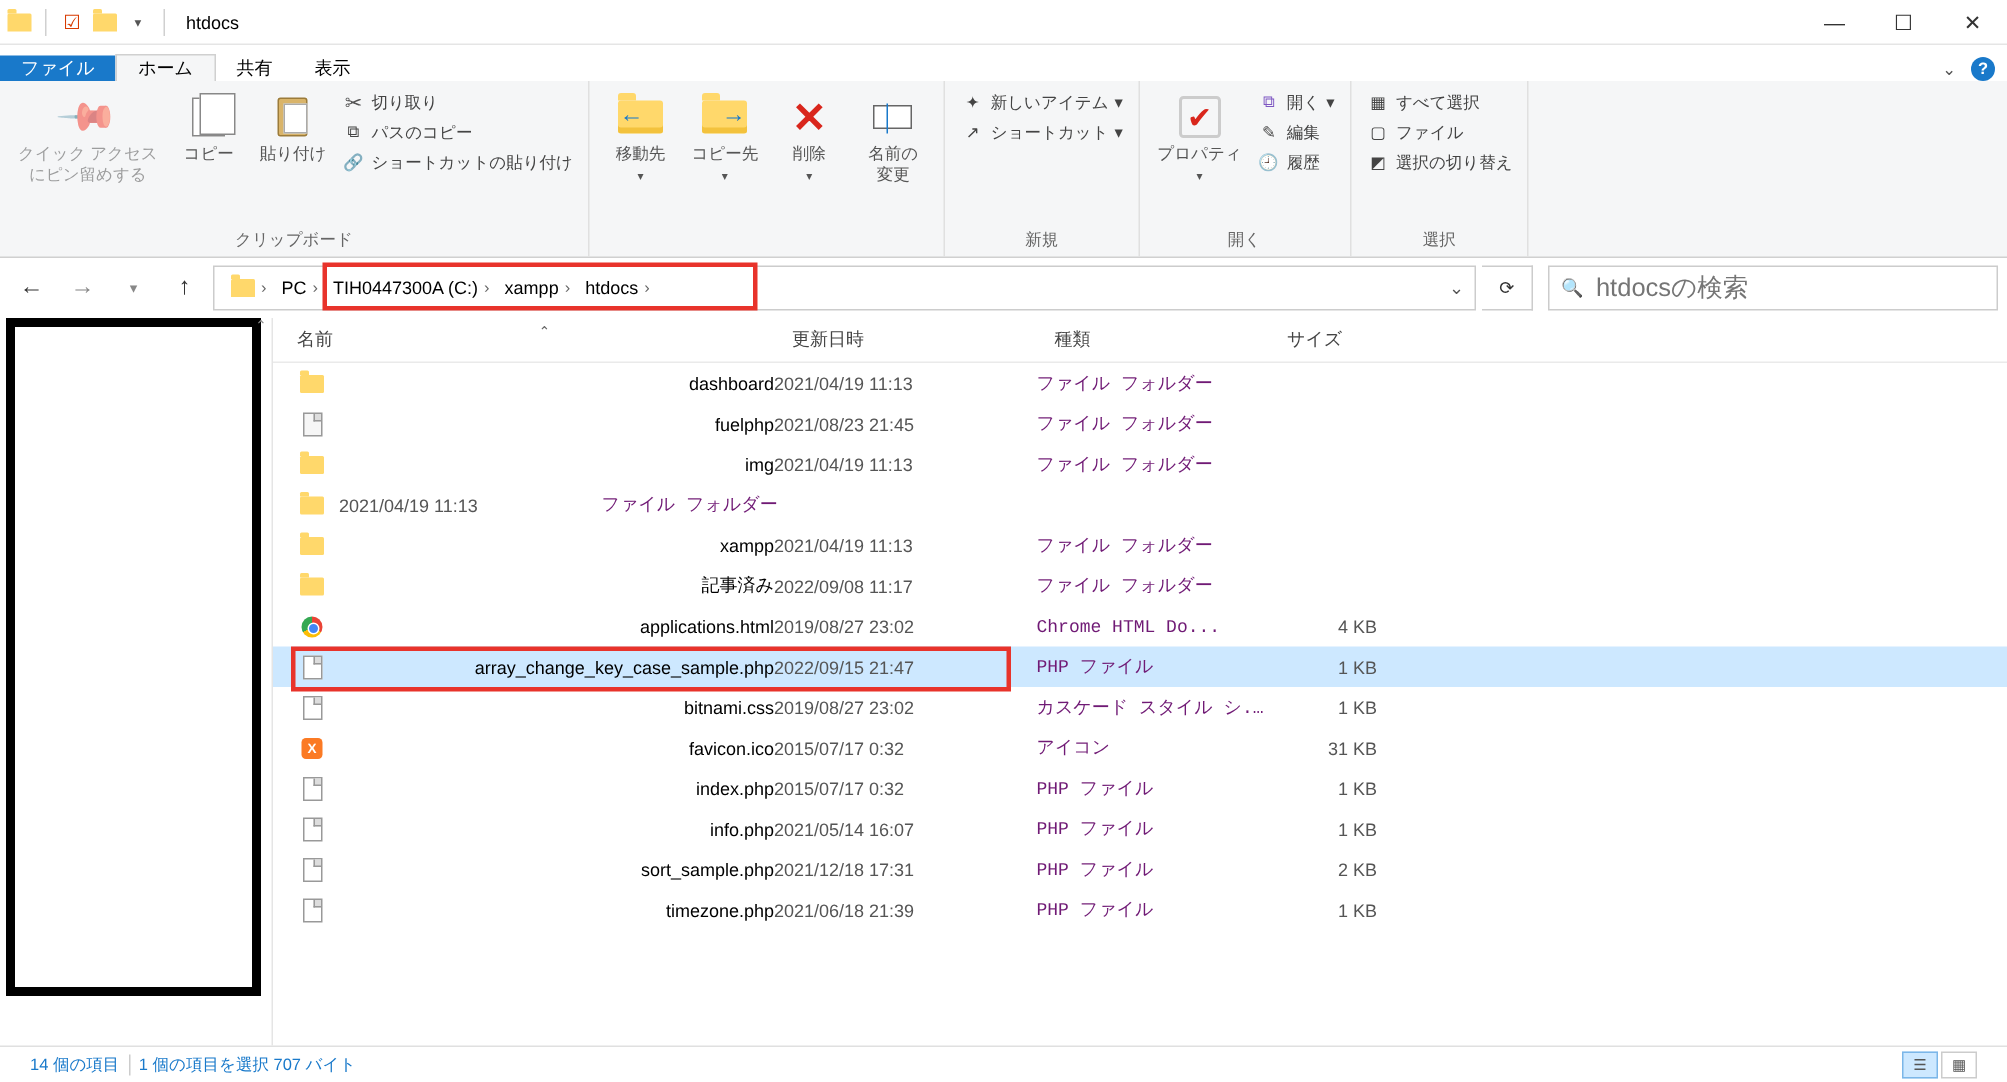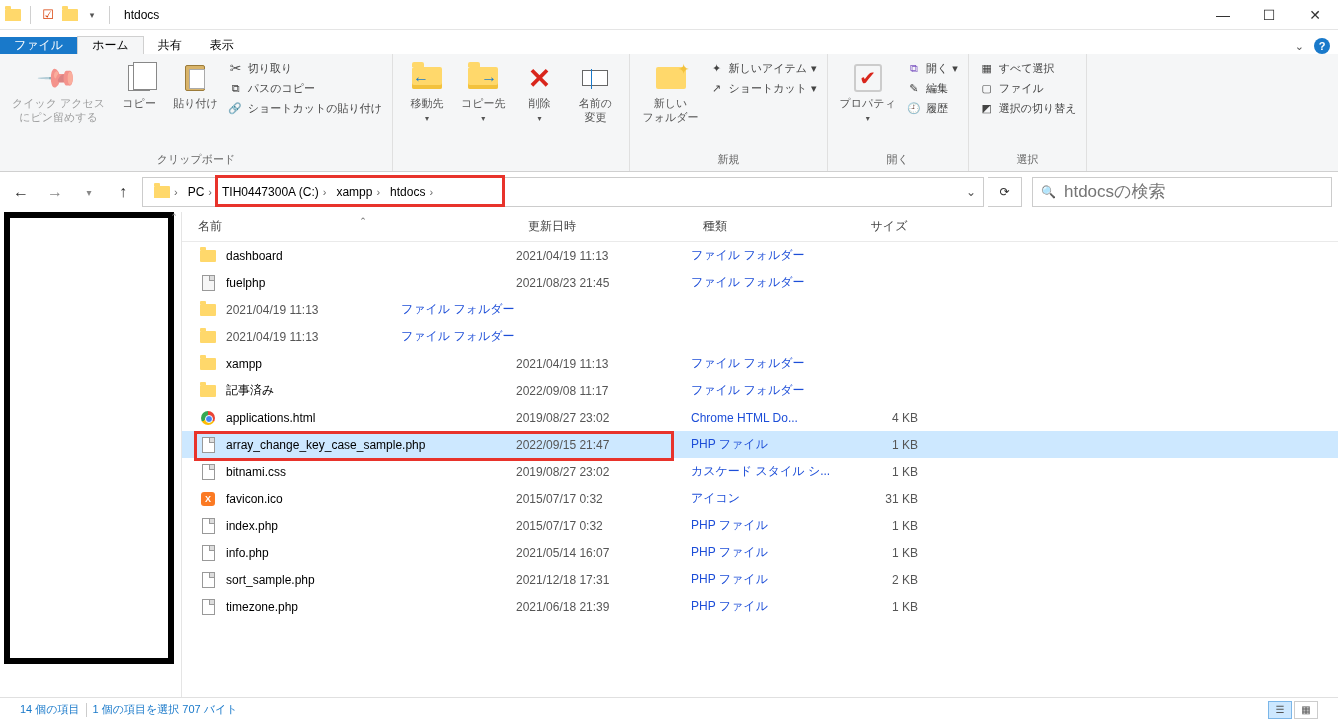--- a/index.html
+++ b/index.html
@@ -77,28 +77,28 @@
 .blackbox { position: absolute; left: 4px; top: 0; width: 170px; height: 452px; border: 6px solid #000; }
 .scrollhint { position: absolute; right: 0; top: 0; width: 14px; display:flex; flex-direction:column; align-items:center; color:#888; }
 
 .listpane { flex: 1; position: relative; overflow: hidden; }
 .listhdr { display: flex; height: 30px; border-bottom: 1px solid #eaeaea; align-items: center; color: #444; }
 .col { padding-left: 16px; }
 .col-arrow { width:100%; text-align:center; position:absolute; top:-2px; font-size:9px; color:#666; }
 .col-name { width: 330px; position: relative; }
 .col-date { width: 175px; }
 .col-type { width: 155px; }
-.col-size { width: 90px; text-align: center; padding-right: 12px; }
+.col-size { width: 90px; text-align: left; padding-right: 12px; }
 
 .row { display: flex; height: 27px; align-items: center; }
 .row.selected { background: #cde8ff; }
 .row .icon { width: 16px; height: 16px; margin-left: 18px; margin-right: 10px; display:flex; align-items:center; justify-content:center; }
-.row .name { width: 290px; white-space: nowrap; overflow: hidden; text-overflow: ellipsis; }
+.row .name { width: 290px; white-space: nowrap; overflow: hidden; text-overflow: ellipsis; text-align: right; }
 .row .date { width: 175px; color: #555; }
-.row .type { width: 155px; color: #1d4ed8; white-space: nowrap; overflow: hidden; text-overflow: ellipsis; }
+.row .type { width: 155px; color: #701a75; white-space: nowrap; overflow: hidden; text-overflow: ellipsis; font-family: Liberation Mono, monospace; }
 .row .size { width: 72px; text-align: right; color: #555; }
 
 .folder-ic { width: 16px; height: 12px; background: #ffd86b; border-radius: 1px; position: relative; }
 .folder-ic::before { content:""; position:absolute; top:-3px; left:0; width:6px; height:3px; background:#ffd86b; border-radius:1px 1px 0 0; }
 .file-ic { width: 13px; height: 16px; background: #fff; border: 1px solid #999; position: relative; }
 .file-ic::after { content:""; position:absolute; top:0; right:0; width:4px; height:4px; background:#ddd; border-left:1px solid #999; border-bottom:1px solid #999; }
 .chrome-ic { width:14px; height:14px; border-radius:50%; background: conic-gradient(#ea4335 0 120deg,#fbbc05 120deg 240deg,#34a853 240deg 360deg); position:relative; }
 .chrome-ic::after { content:""; position:absolute; left:4px; top:4px; width:6px; height:6px; border-radius:50%; background:#4285f4; border:1px solid #fff; }
 .xampp-ic { width:14px; height:14px; border-radius:3px; background:#fb7a24; color:#fff; display:flex; align-items:center; justify-content:center; font-size:9px; font-weight:bold; }
 
@@ -216,27 +216,20 @@
             <span class="ic-rename"></span>
           </div>
         <div class="btntext" style="white-space:pre-line">名前の
 変更</div>
       </div>
     </div>
   </div>
 
   <div class="rgroup">
     <div class="rgroup-body">
-      <div class="bigbtn">
-        <div class="iconbox">
-            <span class="ic-newfolder"></span>
-          </div>
-        <div class="btntext" style="white-space:pre-line">新しい
-フォルダー</div>
-      </div>
       <div class="smallrow">
         <div class="smallbtn"><span class="sicon">✦</span><span>新しいアイテム</span> ▾</div>
         <div class="smallbtn"><span class="sicon">↗</span><span>ショートカット</span> ▾</div>
       </div>
     </div>
     <div class="rgroup-label">新規</div>
   </div>
 
   <div class="rgroup">
     <div class="rgroup-body">
@@ -350,20 +343,21 @@
           </span>
           <span class="name">fuelphp</span>
           <span class="date">2021/08/23 21:45</span>
           <span class="type">ファイル フォルダー</span>
           <span class="size"></span>
         </div>
         <div class="row">
           <span class="icon">
             <span class="folder-ic"></span>
           </span>
+          <span class="name">img</span>
           <span class="date">2021/04/19 11:13</span>
           <span class="type">ファイル フォルダー</span>
           <span class="size"></span>
         </div>
         <div class="row">
           <span class="icon">
             <span class="folder-ic"></span>
           </span>
           <span class="date">2021/04/19 11:13</span>
           <span class="type">ファイル フォルダー</span>

